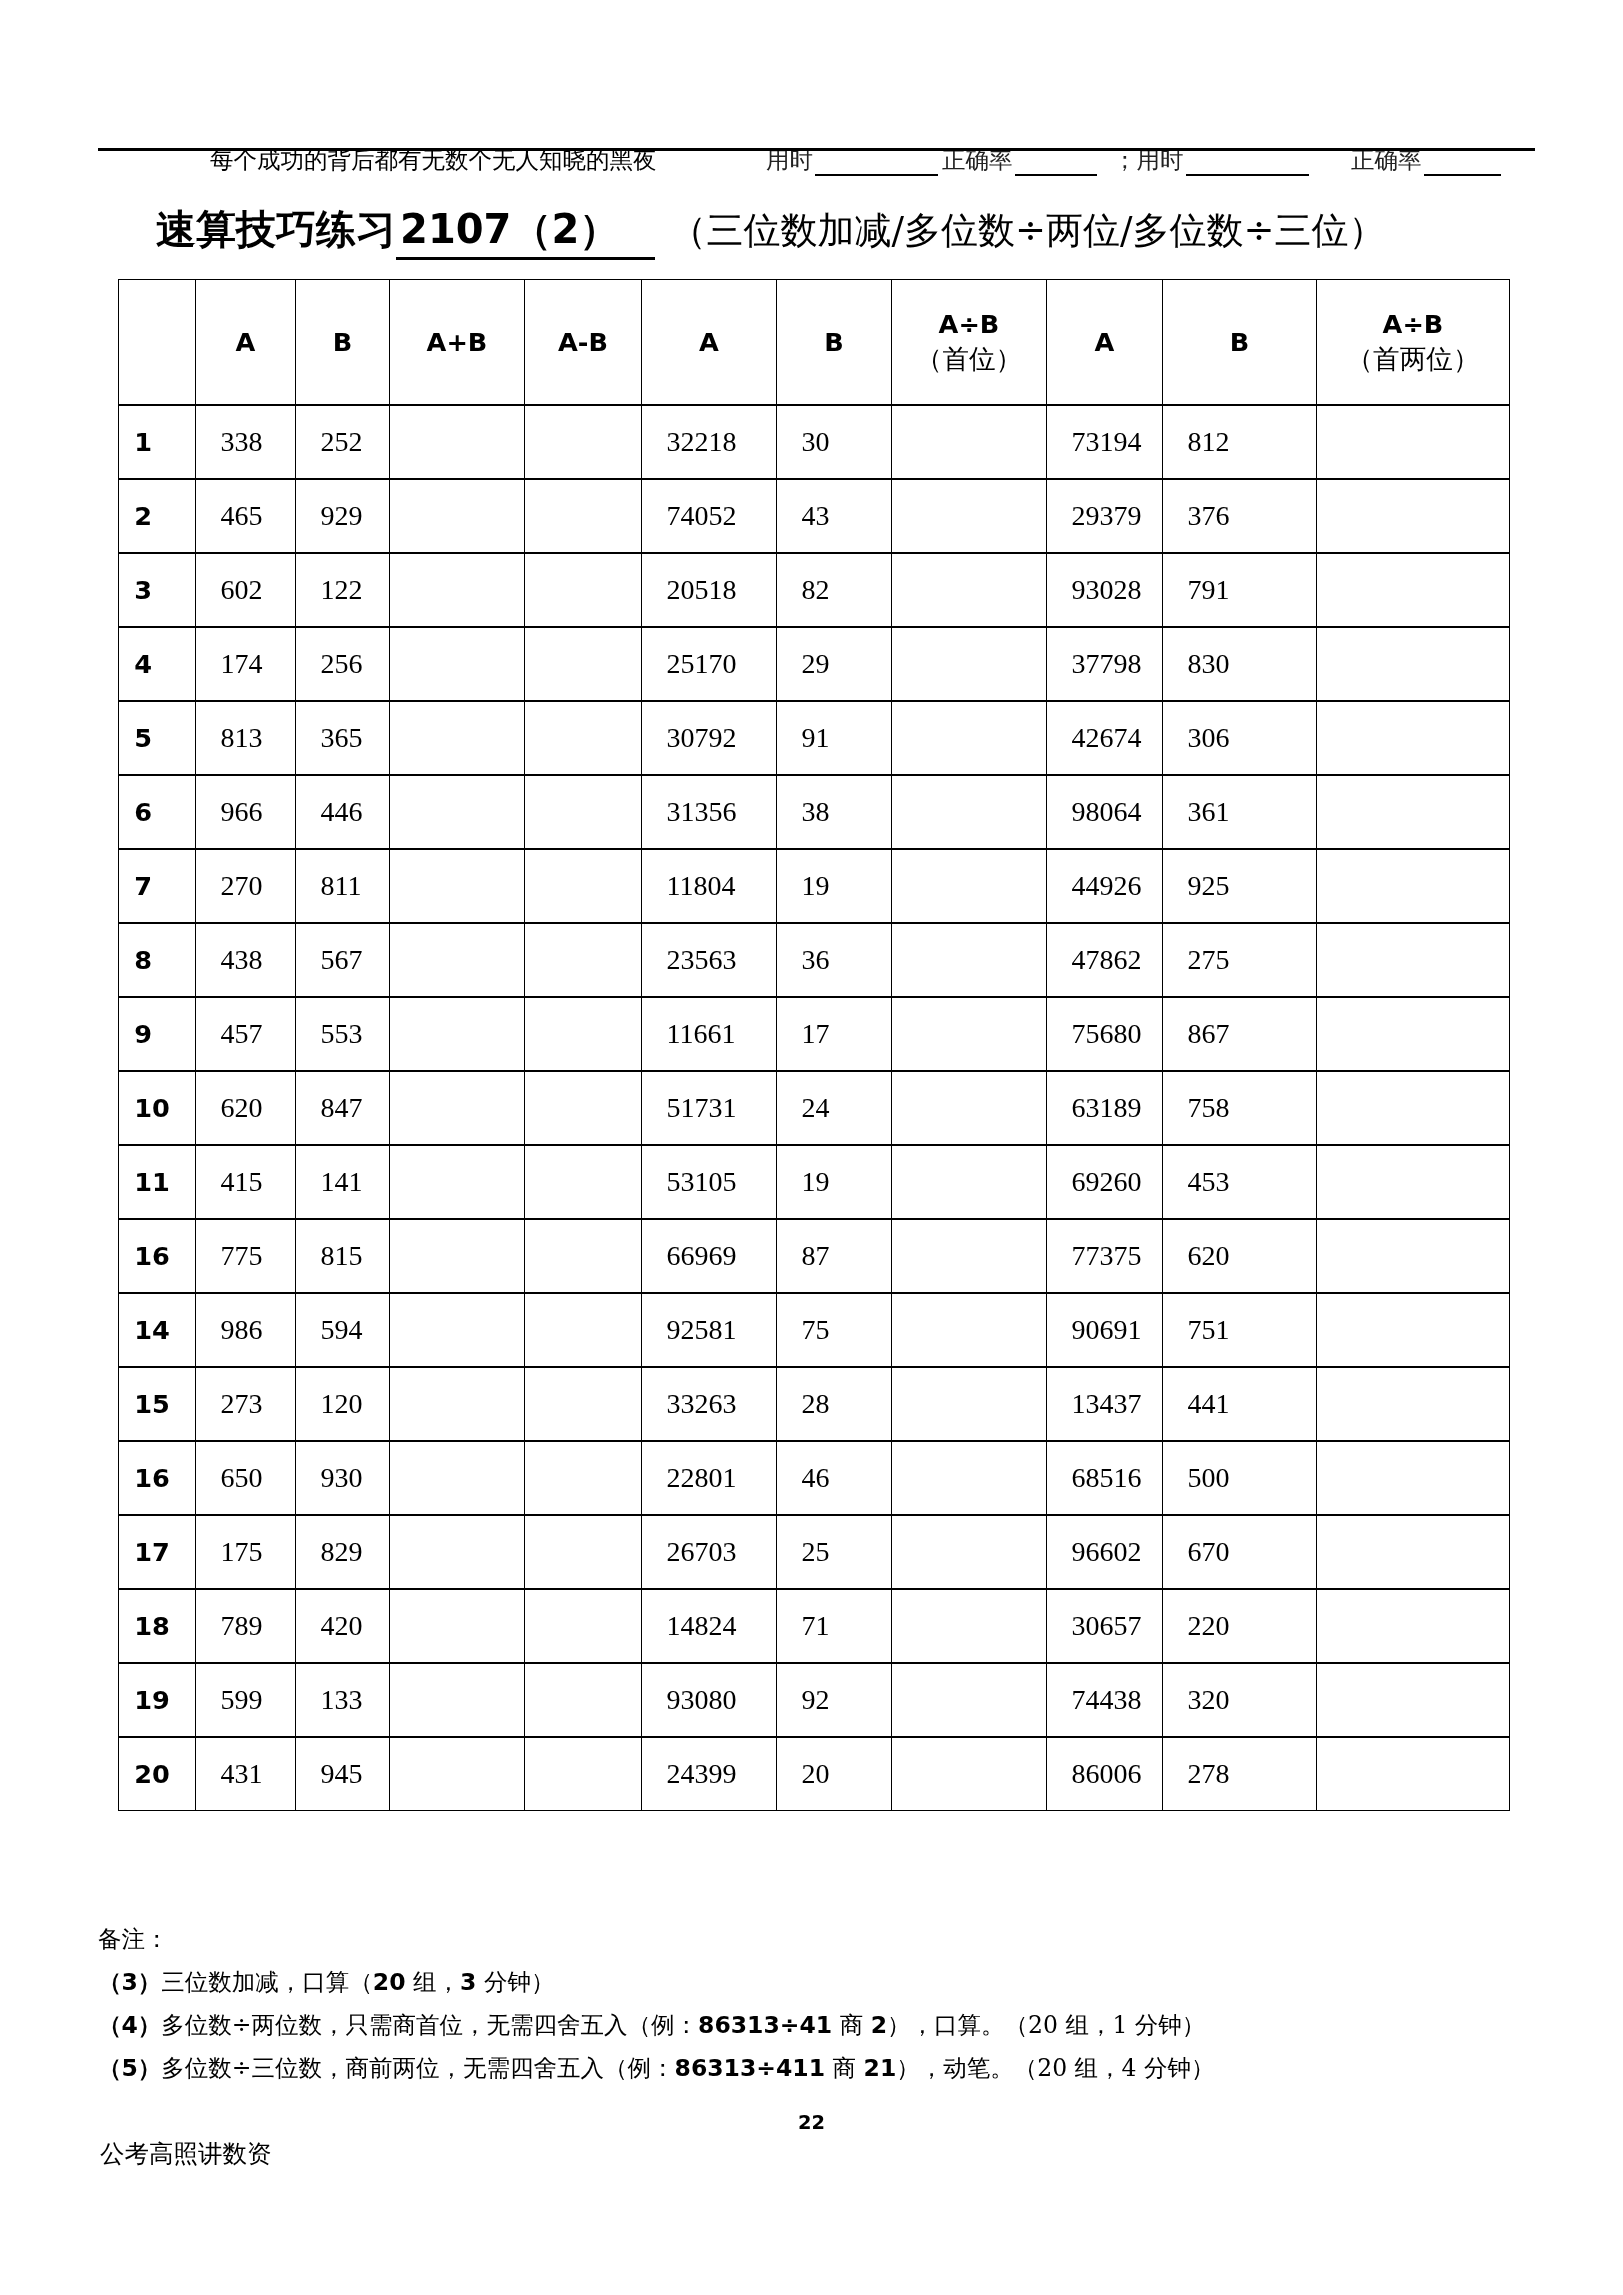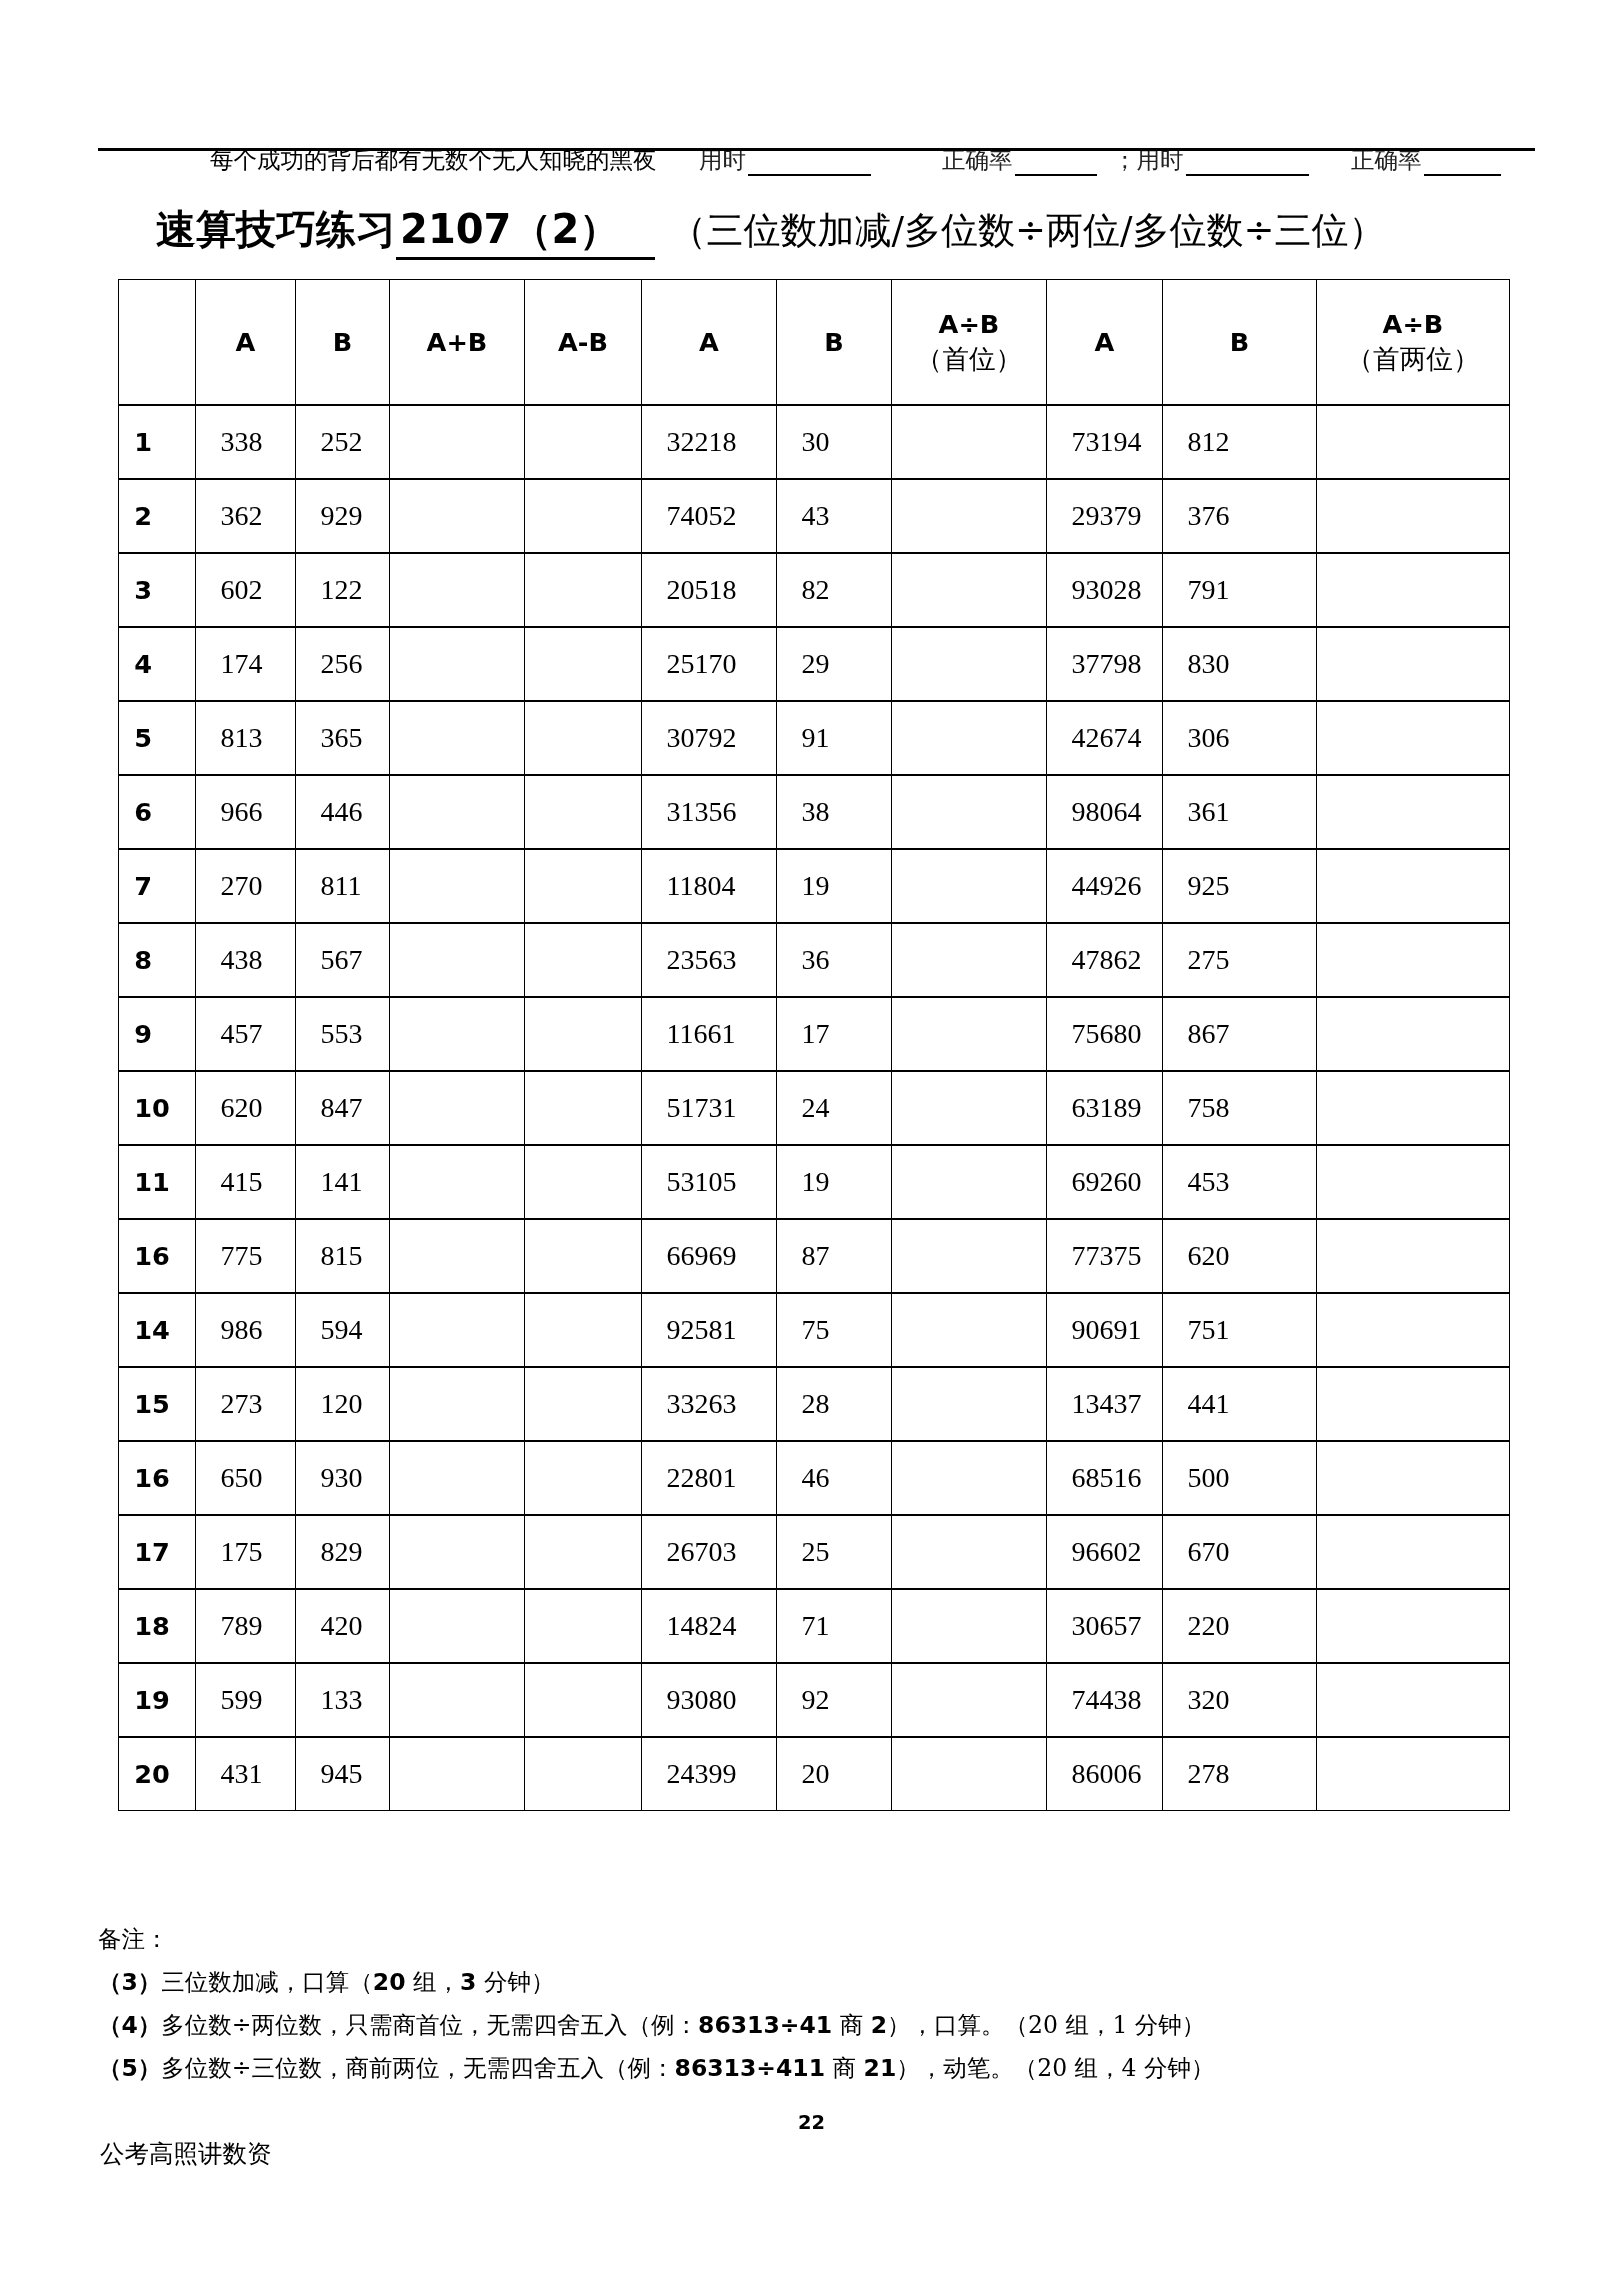--- a/index.html
+++ b/index.html
@@ -36,21 +36,21 @@
   #notes .line { display:block; }
 
   #page-number { left:798px; top:2111px; font-family:"DejaVu Sans","Liberation Sans",sans-serif; font-weight:bold; font-size:19.4px; }
   #footer-brand { left:100px; top:2137px; font-size:24.5px; white-space:nowrap; }
 </style>
 </head>
 <body>
 
 <div id="running-header" class="abs">
   <span class="motto">每个成功的背后都有无数个无人知晓的黑夜</span>
-  <span class="field" style="left:601px;text-align:center;">
+  <span class="field" style="left:668px;text-align:center;">
     <span>用时</span><span class="blank" style="width:123px;"></span>
   </span>
   <span class="field" style="left:844px;">
     <span>正确率</span><span class="blank" style="width:82px;"></span>
   </span>
   <span class="field" style="left:1015px;">
     <span>；用时</span><span class="blank" style="width:123px;"></span>
   </span>
   <span class="field" style="left:1253px;">
     <span>正确率</span><span class="blank" style="width:77px;"></span>
@@ -101,21 +101,21 @@
     <td class="num">32218</td>
     <td class="num">30</td>
     <td class="blank"></td>
     <td class="num">73194</td>
     <td class="num">812</td>
     <td class="blank"></td>
   </tr>
 
   <tr>
     <td class="idx">2</td>
-    <td class="num">362</td>
+    <td class="num">465</td>
     <td class="num">929</td>
     <td class="blank"></td>
     <td class="blank"></td>
     <td class="num">74052</td>
     <td class="num">43</td>
     <td class="blank"></td>
     <td class="num">29379</td>
     <td class="num">376</td>
     <td class="blank"></td>
   </tr>

